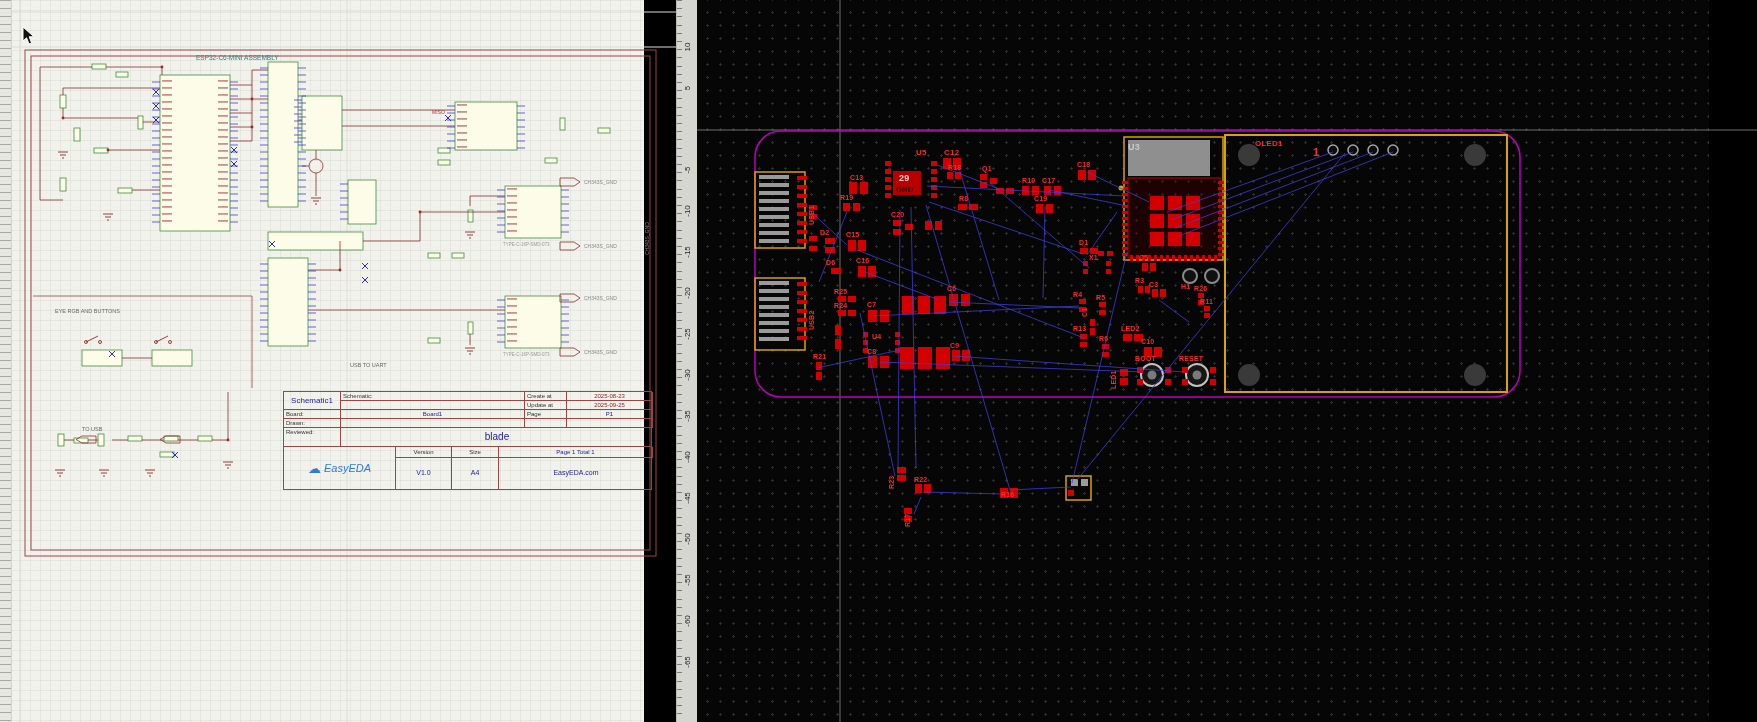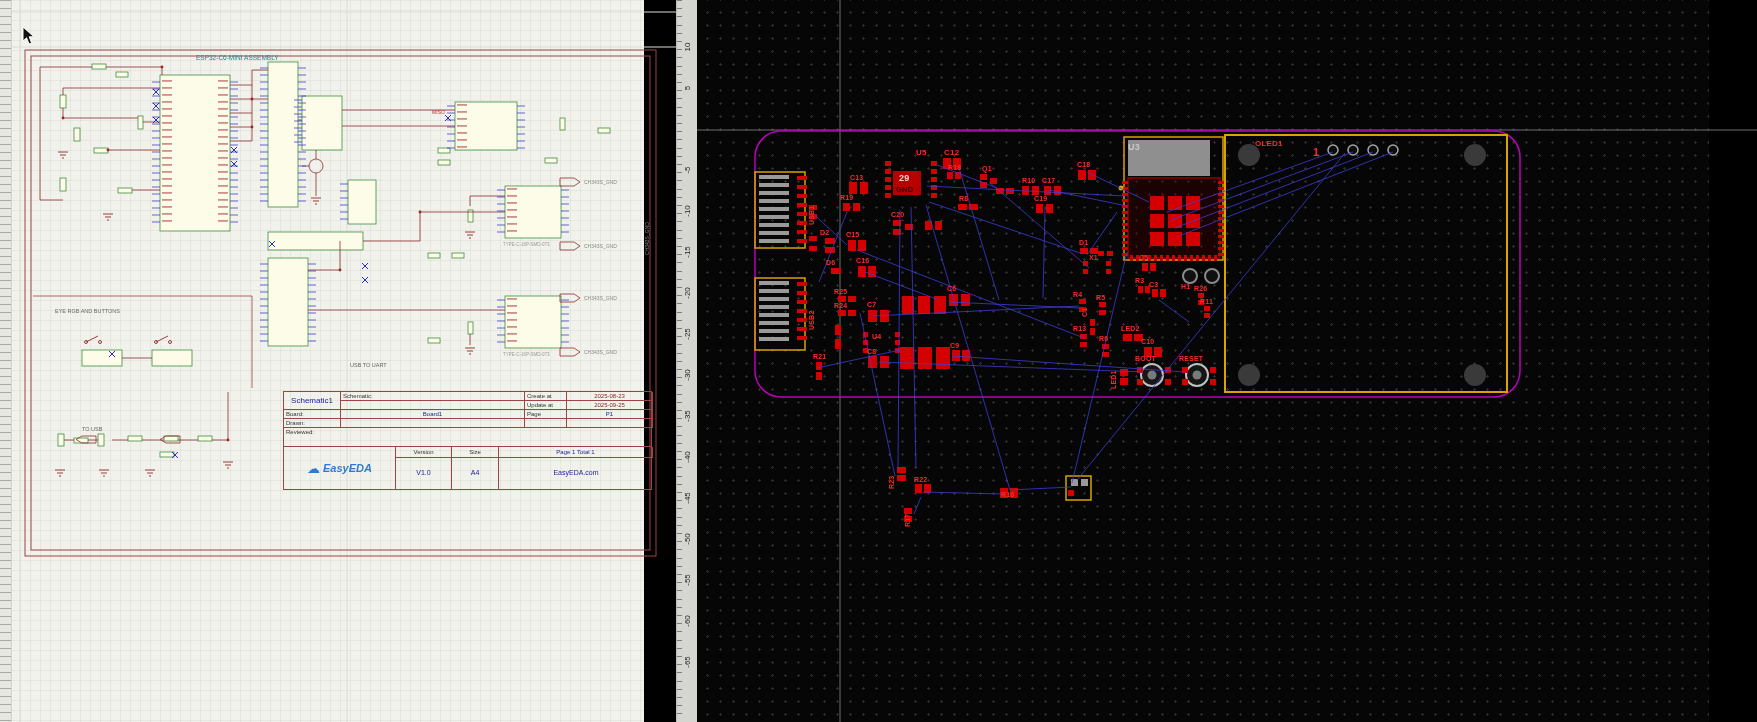--- a/index.html
+++ b/index.html
@@ -35,21 +35,21 @@
   .tc:last-child{border-right:none;}
   .nolb{border-bottom:none;}
   .nv{color:#1b1b9e;text-align:center;padding-left:0;}
   .dt{color:#8b2626;text-align:center;padding-left:0;}
   .schname{grid-row:1/3;font-size:8px;line-height:17px;}
   .blade{grid-column:2/5;font-size:10px;line-height:17px;border-right:none;}
   .verhdr{text-align:center;padding-left:0;line-height:10px;}
   .verval{text-align:center;padding-left:0;font-size:7px;line-height:29px;color:#1b1b9e;}
   .logo-cell{grid-row:1/3;border-right:1px solid #9c4545;display:flex;align-items:center;justify-content:center;gap:3px;border-bottom:none;}
   .logo-cloud{font-size:13px;color:#2f7ad6;line-height:13px;}
-  .logo-text{font-size:11px;font-weight:bold;font-style:italic;color:#2f7ad6;}
+  .logo-text{font-size:11px;font-weight:normal;font-style:italic;color:#2f7ad6;}
   .pagescell{text-align:center;padding-left:0;line-height:10px;color:#1b1b9e;}
   .sitecell{text-align:center;padding-left:0;font-size:7px;line-height:29px;color:#1b1b9e;}
 </style>
 </head>
 <body>
 
 <div class="screen">
 
   <div class="sch-pane">
     <svg id="sch-svg" width="676" height="722" viewBox="0 0 676 722">
@@ -473,20 +473,21 @@
         <div class="tc dt">2025-09-25</div>
         <div class="tc">Board:</div>
         <div class="tc nv">Board1</div>
         <div class="tc">Page</div>
         <div class="tc nv">P1</div>
         <div class="tc">Drawn:</div>
         <div class="tc"></div>
         <div class="tc"></div>
         <div class="tc"></div>
         <div class="tc nolb">Reviewed:</div>
+        <div class="tc nv blade nolb">blade</div>
       </div>
       <div class="grid-bot">
         <div class="logo-cell">
           <span class="logo-cloud">☁</span>
           <span class="logo-text">EasyEDA</span>
         </div>
         <div class="tc verhdr">Version</div>
         <div class="tc verhdr">Size</div>
         <div class="tc pagescell">Page 1 Total 1</div>
         <div class="tc verval nolb">V1.0</div>

